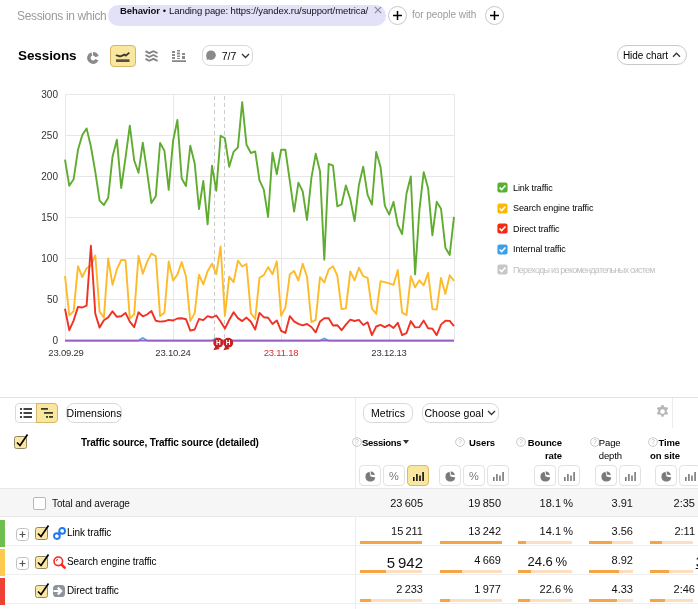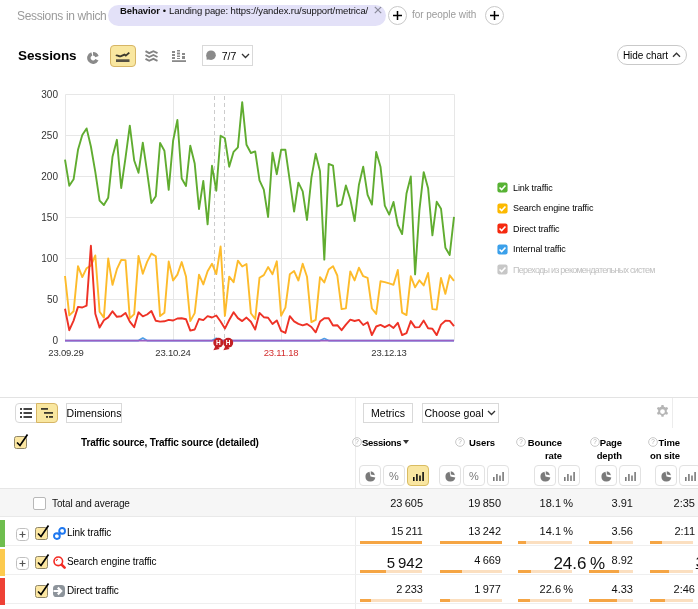--- a/index.html
+++ b/index.html
@@ -1,20 +1,20 @@
 <!DOCTYPE html>
 <html><head>
 <meta charset="utf-8">
 <style>
 * { margin:0; padding:0; box-sizing:border-box; }
 html,body { width:698px; height:609px; }
 body { font-family:"Liberation Sans", sans-serif; background:#fff; position:relative; overflow:hidden; }
 .abs { position:absolute; }
 .gray { color:#9b9b9b; }
-.btn { background:#fff; border:1px solid #d9d9d9; border-radius:0; font-size:10.5px; color:#000; display:flex; align-items:center; justify-content:center; white-space:nowrap; }
+.btn { background:#fff; border:1px solid #d9d9d9; border-radius:8px; font-size:10.5px; color:#000; display:flex; align-items:center; justify-content:center; white-space:nowrap; }
 .chip { background:#f9e7a0; border:1px solid #d6b566; }
 svg { display:block; }
 </style>
 </head>
 <body>
 
 <div class="abs gray" style="left:17px; top:9px; font-size:12px; letter-spacing:-0.35px;">Sessions in which</div>
 <div class="abs" style="left:108px; top:5px; width:278px; height:21px; background:#e3e1f8; border-radius:11px; display:flex; align-items:flex-start; padding:0 7px 12px 12px; font-size:9.5px; letter-spacing:-0.1px; color:#111; white-space:nowrap; overflow:hidden;">
   <span style="font-weight:bold;">Behavior</span><span style="margin:0 3px;">•</span>Landing page: https://yandex.ru/support/metrica/
   <svg width="10" height="10" viewBox="0 0 10 10" style="margin-left:5px; flex:none;">
@@ -224,21 +224,21 @@
 <div class="abs" style="left:495px; top:436px; transform:translateX(-100%); font-size:9.5px; font-weight:bold; color:#000; letter-spacing:-0.1px; white-space:nowrap; line-height:13px;">Users</div>
 <svg class="abs" style="left:516px; top:437px;" width="10" height="10" viewBox="0 0 11 11">
     <circle cx="5.5" cy="5.5" r="4.8" fill="none" stroke="#c9c9c9" stroke-width="1.1"></circle>
     <text x="5.5" y="8" font-size="7" fill="#b0b0b0" text-anchor="middle">?</text>
   </svg>
 <div class="abs" style="left:562px; top:436px; transform:translateX(-100%); font-size:9.5px; font-weight:bold; color:#000; letter-spacing:-0.1px; white-space:nowrap; line-height:13px; text-align:right;">Bounce<br>rate</div>
 <svg class="abs" style="left:590px; top:437px;" width="10" height="10" viewBox="0 0 11 11">
     <circle cx="5.5" cy="5.5" r="4.8" fill="none" stroke="#c9c9c9" stroke-width="1.1"></circle>
     <text x="5.5" y="8" font-size="7" fill="#b0b0b0" text-anchor="middle">?</text>
   </svg>
-<div class="abs" style="left:622px; top:436px; transform:translateX(-100%); font-size:9.5px; font-weight:bold; color:#000; letter-spacing:-0.1px; white-space:nowrap; line-height:13px; text-align:right;">Page<br>depth</div>
+<div class="abs" style="left:622px; top:436px; transform:translateX(-100%); font-size:9.5px; font-weight:normal; color:#000; letter-spacing:-0.1px; white-space:nowrap; line-height:13px; ">Page<br>depth</div>
 <svg class="abs" style="left:648px; top:437px;" width="10" height="10" viewBox="0 0 11 11">
     <circle cx="5.5" cy="5.5" r="4.8" fill="none" stroke="#c9c9c9" stroke-width="1.1"></circle>
     <text x="5.5" y="8" font-size="7" fill="#b0b0b0" text-anchor="middle">?</text>
   </svg>
 <div class="abs" style="left:680px; top:436px; transform:translateX(-100%); font-size:9.5px; font-weight:bold; color:#000; letter-spacing:-0.1px; white-space:nowrap; line-height:13px; text-align:right;">Time<br>on site</div>
 <div class="abs" style="left:359px; top:465px; width:22px; height:21px; background:#fff; border:1px solid #e2e2e2; border-radius:4px; display:flex; align-items:center; justify-content:center;">
     <svg width="12" height="12" viewBox="0 0 24 24">
       <path d="M10 2.3 A10 10 0 1 0 21.7 14 L12 12 Z" fill="#7a7a7a" transform="translate(1,1)"></path>
       <path d="M13.5 2.3 A10 10 0 0 1 21.7 10.5 L13.5 9 Z" fill="#7a7a7a"></path>
     </svg>
@@ -385,21 +385,21 @@
     <path d="M8.6 8.6 L11.6 11.6" stroke="#f32b23" stroke-width="2.6" stroke-linecap="round"></path>
     <path d="M3.2 4.9 a2.4 2.4 0 0 1 1.6 -1.7" fill="none" stroke="#f32b23" stroke-width="1.1"></path>
   </svg>
 <div class="abs" style="left:67px; top:556px; font-size:10px; color:#000; letter-spacing:-0.1px;">Search engine traffic</div>
 <div class="abs" style="left:423px; top:554px; transform:translateX(-100%); font-size:15px; color:#111; white-space:nowrap;">5 942</div>
 <div class="abs" style="left:360px; top:570px; width:62px; height:3px; background:#fbdfc0;"></div>
 <div class="abs" style="left:360px; top:570px; width:26px; height:3px; background:#f5a544;"></div>
 <div class="abs" style="left:501px; top:554px; transform:translateX(-100%); font-size:11px; color:#111; white-space:nowrap;">4 669</div>
 <div class="abs" style="left:440px; top:570px; width:62px; height:3px; background:#fbdfc0;"></div>
 <div class="abs" style="left:440px; top:570px; width:22px; height:3px; background:#f5a544;"></div>
-<div class="abs" style="left:605px; top:554px; transform:translateX(-100%); font-size:17px; color:#111; white-space:nowrap;">24.6 %</div>
+<div class="abs" style="left:567px; top:554px; transform:translateX(-100%); font-size:13px; color:#111; white-space:nowrap;">24.6 %</div>
 <div class="abs" style="left:518px; top:570px; width:54px; height:3px; background:#fbdfc0;"></div>
 <div class="abs" style="left:518px; top:570px; width:13px; height:3px; background:#f5a544;"></div>
 <div class="abs" style="left:633px; top:554px; transform:translateX(-100%); font-size:11px; color:#111; white-space:nowrap;">8.92</div>
 <div class="abs" style="left:589px; top:570px; width:44px; height:3px; background:#fbdfc0;"></div>
 <div class="abs" style="left:589px; top:570px; width:30px; height:3px; background:#f5a544;"></div>
 <div class="abs" style="left:723px; top:554px; transform:translateX(-100%); font-size:14px; color:#111; white-space:nowrap;text-decoration:underline;">3:36</div>
 <div class="abs" style="left:650px; top:570px; width:43px; height:3px; background:#fbdfc0;"></div>
 <div class="abs" style="left:650px; top:570px; width:19px; height:3px; background:#f5a544;"></div>
 <div class="abs" style="left:0; top:575px; width:698px; height:29px; border-bottom:1px solid #efefef;"></div>
 <div class="abs" style="left:0; top:578px; width:5px; height:27px; background:#ee4135;"></div>

